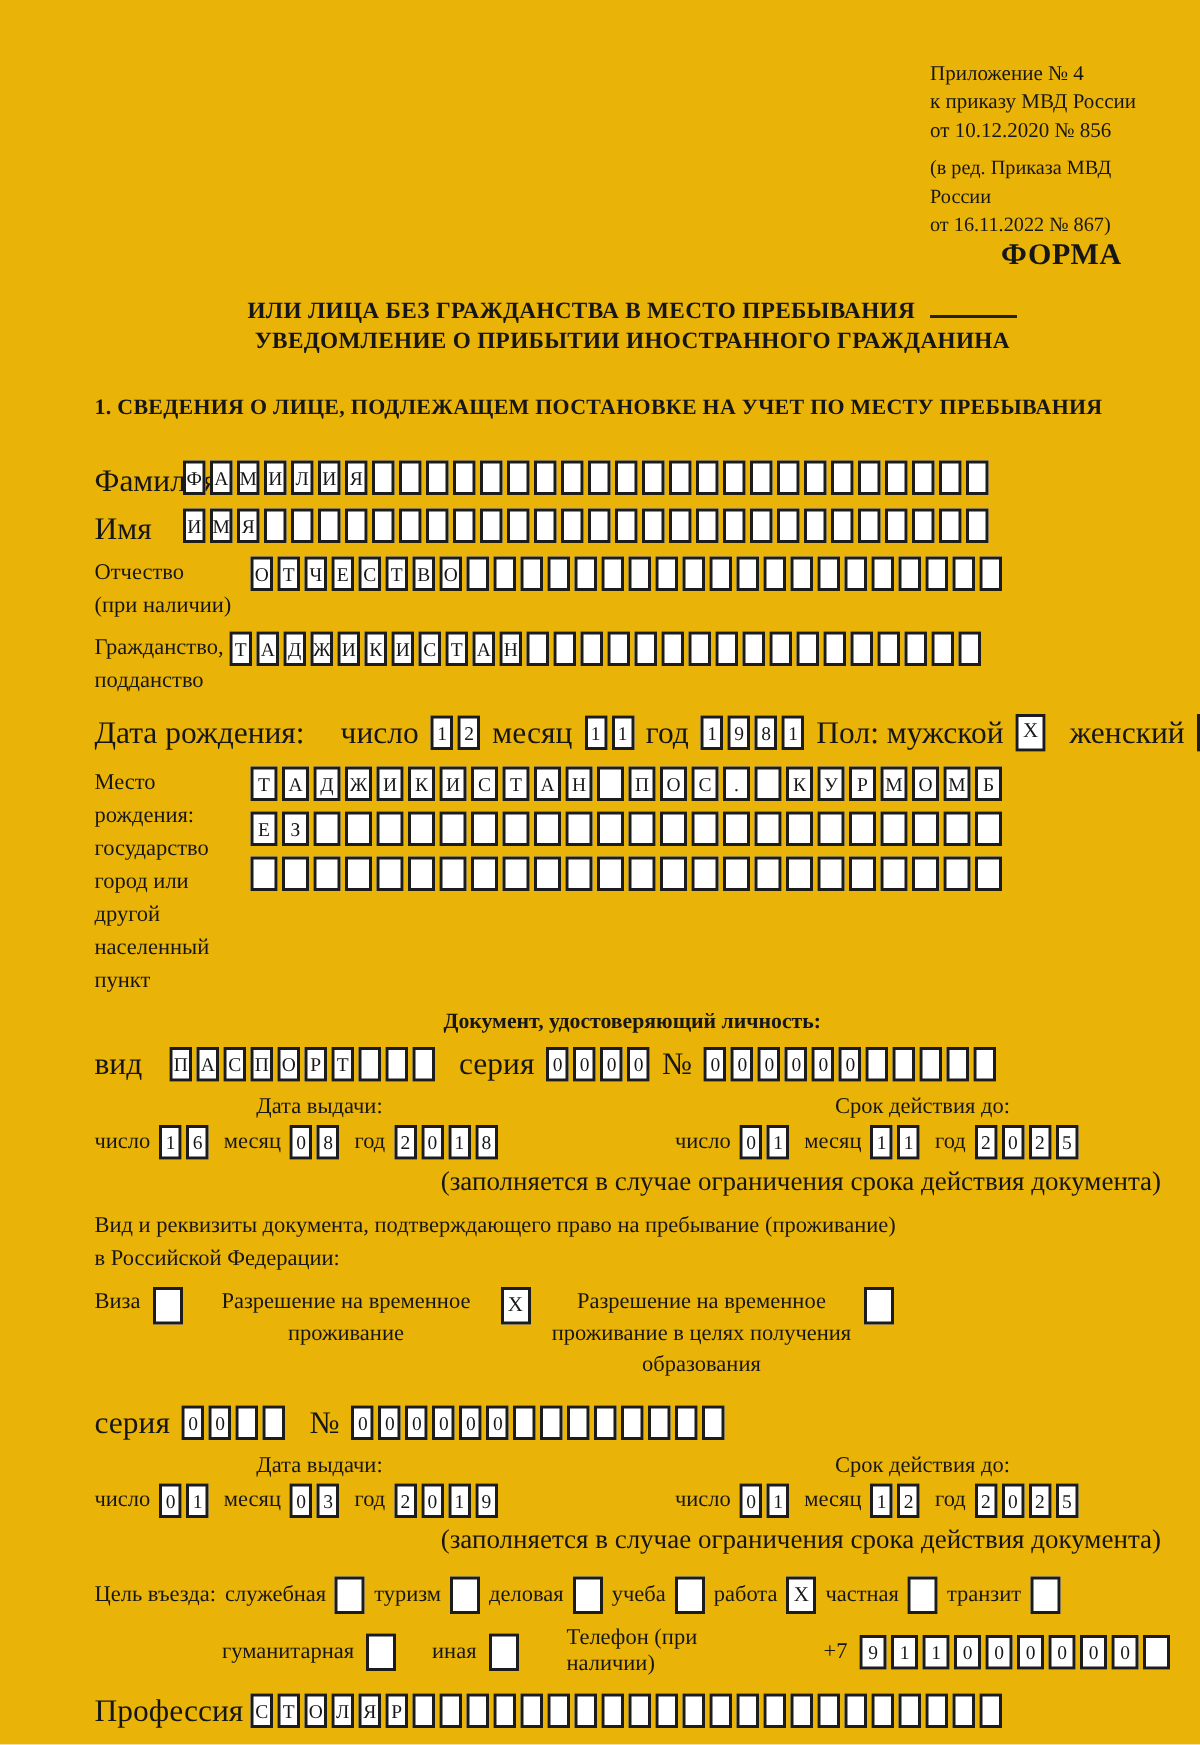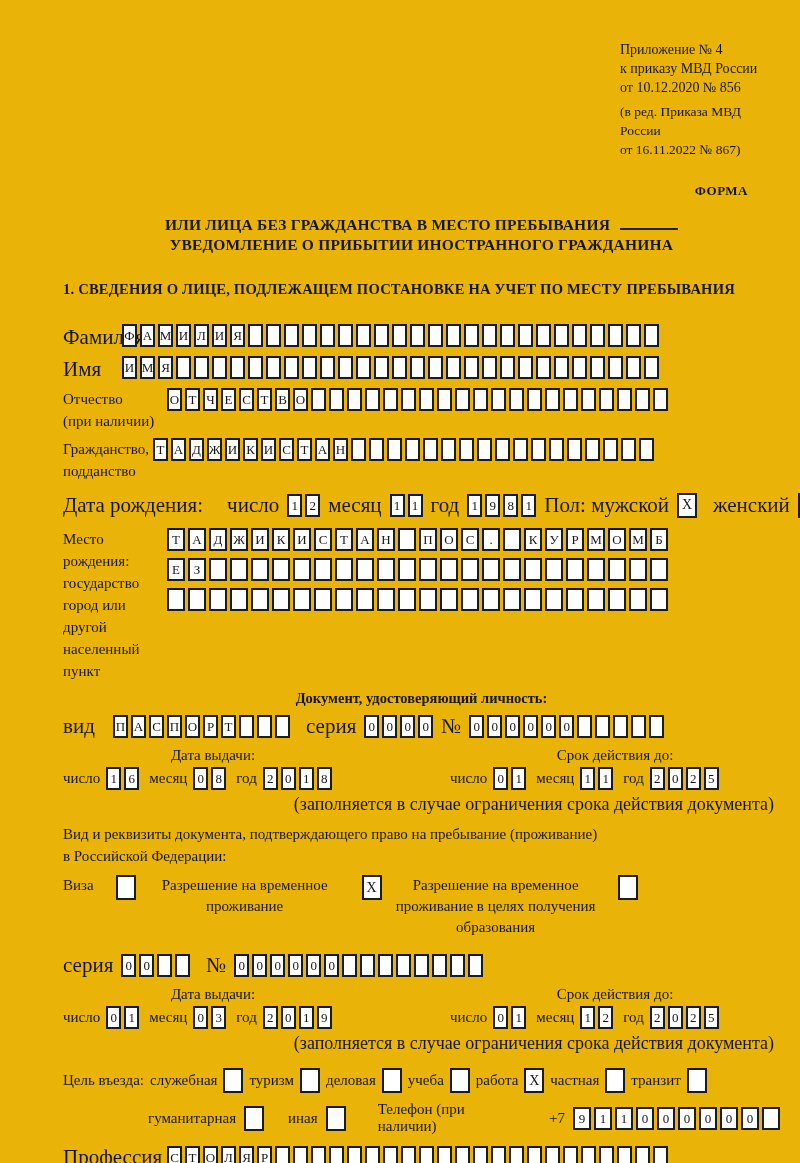--- a/index.html
+++ b/index.html
@@ -3,21 +3,21 @@
 <meta charset="utf-8">
 <style>
   * { margin:0; padding:0; box-sizing:border-box; }
   html,body { background:#ffffff; }
   body { font-family:"Liberation Serif","DejaVu Serif",serif; color:#161616; }
   .page { width:800px; height:1163px; padding:40px 20px 10px 63px; overflow:hidden; background:#eab308; }
 
   
   .appendix { margin-left:557px; font-size:14px; line-height:19px; }
   .edition { margin-left:557px; margin-top:5px; font-size:13.5px; line-height:19px; }
-  .forma { text-align:right; padding-right:32px; margin-top:24px; font-weight:bold; font-size:13px; letter-spacing:.5px; }
+  .forma { text-align:right; padding-right:32px; margin-top:0; font-weight:bold; font-size:20px; letter-spacing:.5px; }
   .title { text-align:center; font-weight:bold; font-size:15.5px; line-height:20px; margin-top:16px; letter-spacing:.2px; }
   .title-underline { display:inline-block; width:58px; border-bottom:2px solid #222; height:14px; margin-left:10px; }
   .section-heading { font-weight:bold; font-size:14.6px; margin-top:26px; letter-spacing:.2px; }
 
   
   .row { display:flex; align-items:flex-start; margin-top:6px; }
   .lbl { font-size:21px; line-height:26px; flex:none; }
   .lbl2 { font-size:15px; line-height:22px; }
   .cells { display:flex; gap:3px; flex:none; }
   .cell { width:15px; height:23px; border:2px solid #1c1c1c; display:inline-flex; align-items:center;
@@ -35,21 +35,21 @@
   .dgroup.left { width:390px; }
   .dhead { font-size:15px; text-align:center; width:300px; }
   .dgroup.right .dhead { width:330px; }
   .dline { display:flex; align-items:center; margin-top:3px; }
   .dline .t { font-size:15px; margin-right:6px; }
   .dline .cells { margin-right:10px; }
   .validity-note { text-align:right; font-size:18px; margin-top:4px; padding-right:6px; }
 
   
   .opts { display:flex; align-items:flex-start; margin-top:8px; gap:14px; }
-  .opt { display:flex; align-items:flex-start; gap:22px; }
+  .opt { display:flex; align-items:flex-start; gap:8px; }
   .optlbl { font-size:15px; line-height:21px; }
   .optlbl.c { text-align:center; }
 
   .purpose { display:flex; align-items:center; gap:6px; margin-top:14px; flex-wrap:nowrap; }
   .purpose .t { font-size:15px; }
   .purpose2 { display:flex; align-items:center; gap:8px; margin-top:8px; margin-left:85px; }
   .purpose2 .t { font-size:15px; }
 
   .multi-label { width:104px; font-size:15px; line-height:22px; flex:none; }
   .stack { display:flex; flex-direction:column; gap:7px; }

